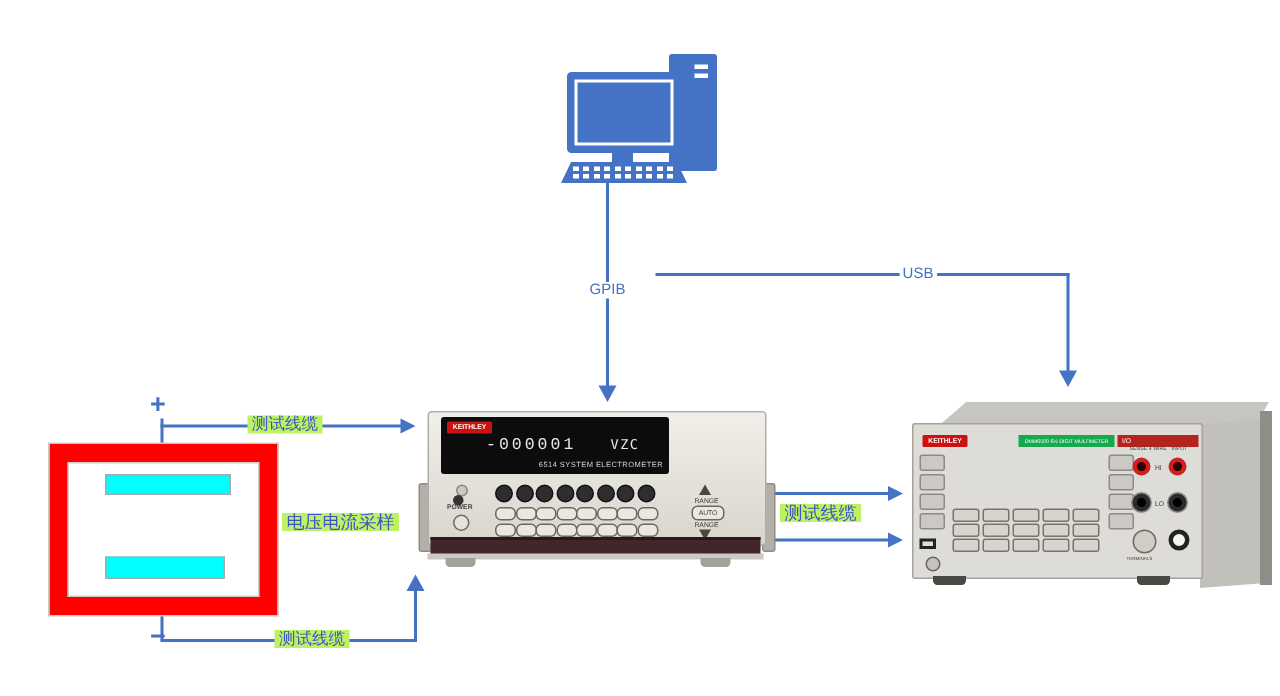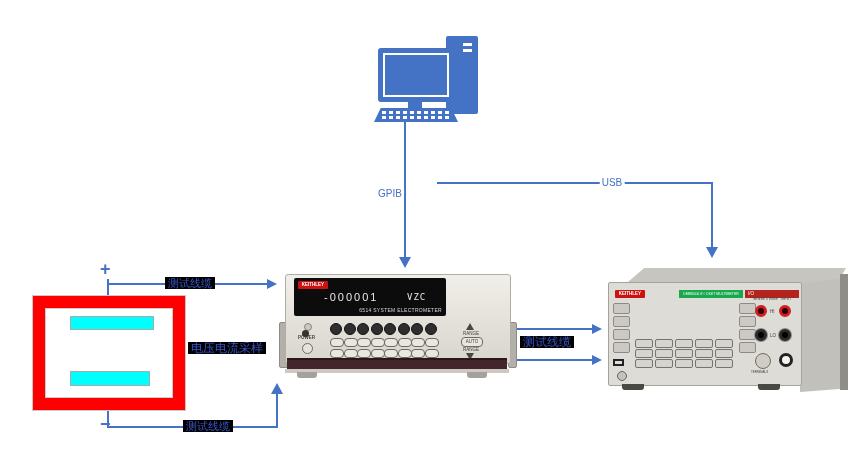--- a/index.html
+++ b/index.html
@@ -4,21 +4,21 @@
 <style>
   html,body{margin:0;padding:0;background:#fff;}
   #canvas{position:relative;width:853px;height:464px;background:#ffffff;overflow:hidden;
           font-family:"Liberation Sans","DejaVu Sans",sans-serif;}
   
   .line{position:absolute;background:#4472c4;}
   .arrow{position:absolute;width:0;height:0;}
   .arrow.down{border-left:6px solid transparent;border-right:6px solid transparent;border-top:11px solid #4472c4;}
   .arrow.up{border-left:6px solid transparent;border-right:6px solid transparent;border-bottom:11px solid #4472c4;}
   .arrow.right{border-top:5px solid transparent;border-bottom:5px solid transparent;border-left:10px solid #4472c4;}
-  .clabel{position:absolute;background:#000000;color:#3a55c8;font-size:11px;line-height:12px;
+  .clabel{position:absolute;background:#bef264;color:#3a55c8;font-size:11px;line-height:12px;
           padding:0 3px;white-space:nowrap;}
   .elabel{position:absolute;background:#fff;color:#4472c4;font-size:10px;line-height:11px;
           padding:0 2px;white-space:nowrap;}
   .pol{position:absolute;color:#4472c4;font-size:18px;font-weight:bold;line-height:16px;}
   
   .pc-tower{position:absolute;left:446px;top:36px;width:32px;height:78px;background:#4472c4;border-radius:2px;}
   .pc-tower i{position:absolute;right:6px;width:9px;height:3px;background:#fff;display:block;}
   .pc-mon{position:absolute;left:378px;top:48px;width:76px;height:54px;background:#4472c4;border-radius:3px;}
   .pc-scr{position:absolute;left:5px;top:5px;width:62px;height:40px;background:#4472c4;border:2px solid #fff;}
   .pc-neck{position:absolute;left:408px;top:102px;width:14px;height:7px;background:#4472c4;}
@@ -30,21 +30,21 @@
   .dut{position:absolute;left:33px;top:296px;width:128px;height:90px;background:#fff;
        border:12px solid #fe0000;outline:1px solid #c9c9c9;box-shadow:inset 0 0 0 1px #cccccc;}
   .dut-bar{position:absolute;background:#00ffff;border:1px solid #a9a9a9;}
   
   .el{position:absolute;left:279px;top:272px;width:236px;height:106px;}
   .el .ear{position:absolute;width:7px;height:44px;top:50px;background:#b3b0a9;border:1px solid #8f8c85;border-radius:2px;}
   .el-face{position:absolute;left:6px;top:2px;width:224px;height:88px;border:1px solid #b0ada6;border-radius:3px;
            background:linear-gradient(#f1efe9,#d8d5cd);}
   .el-disp{position:absolute;left:8px;top:3px;width:152px;height:38px;background:#0c0c0c;border-radius:2px;}
   .brand{position:absolute;background:#cc1111;color:#fff;font-weight:bold;text-align:center;border-radius:1px;}
-  .el-val{position:absolute;left:30px;top:13px;color:#e8e8e8;font-family:Liberation Sans, sans-serif;
+  .el-val{position:absolute;left:30px;top:13px;color:#e8e8e8;font-family:Liberation Mono, monospace;
           font-size:11px;letter-spacing:2px;}
   .el-mode{position:absolute;left:113px;top:14px;color:#e8e8e8;font-family:"DejaVu Sans Mono",monospace;
            font-size:9px;letter-spacing:1px;}
   .el-model{position:absolute;right:4px;bottom:3px;color:#d6d6d6;font-size:5px;letter-spacing:.3px;}
   .rbtn{position:absolute;width:10px;height:10px;border-radius:50%;background:#2e2e2e;border:1px solid #111;top:48px;}
   .pill{position:absolute;width:12px;height:7px;border-radius:4px;background:#eae7e0;border:1px solid #6b6860;}
   .tiny{position:absolute;font-size:4.5px;color:#44413b;line-height:5px;white-space:nowrap;}
   .tri{position:absolute;width:0;height:0;}
   .el-base{position:absolute;left:8px;top:86px;width:220px;height:11px;background:#42262b;border-top:2px solid #2b181c;}
   .el-strip{position:absolute;left:6px;top:97px;width:224px;height:4px;background:#ccc9c2;}
@@ -97,21 +97,21 @@
     </div>
     <div class="pc-neck"></div>
     <div class="pc-kbd">
       <div class="pc-keys" style="top:3px"></div>
       <div class="pc-keys" style="top:8px"></div>
     </div>
   </div>
 
   <div class="line" style="left:404px;top:120px;width:2px;height:138px"></div>
   <div class="arrow down" style="left:399px;top:257px"></div>
-  <div class="elabel" style="left:390px;top:188px;transform:translateX(-50%)">GPIB</div>
+  <div class="elabel" style="left:405px;top:188px;transform:translateX(-50%)">GPIB</div>
 
   <div class="line" style="left:437px;top:182px;width:276px;height:2px"></div>
   <div class="line" style="left:711px;top:182px;width:2px;height:66px"></div>
   <div class="arrow down" style="left:706px;top:247px"></div>
   <div class="elabel" style="left:612px;top:177px;transform:translateX(-50%)">USB</div>
 
   <div class="line" style="left:513px;top:328px;width:80px;height:2px"></div>
   <div class="arrow right" style="left:592px;top:324px"></div>
   <div class="line" style="left:513px;top:359px;width:80px;height:2px"></div>
   <div class="arrow right" style="left:592px;top:355px"></div>

